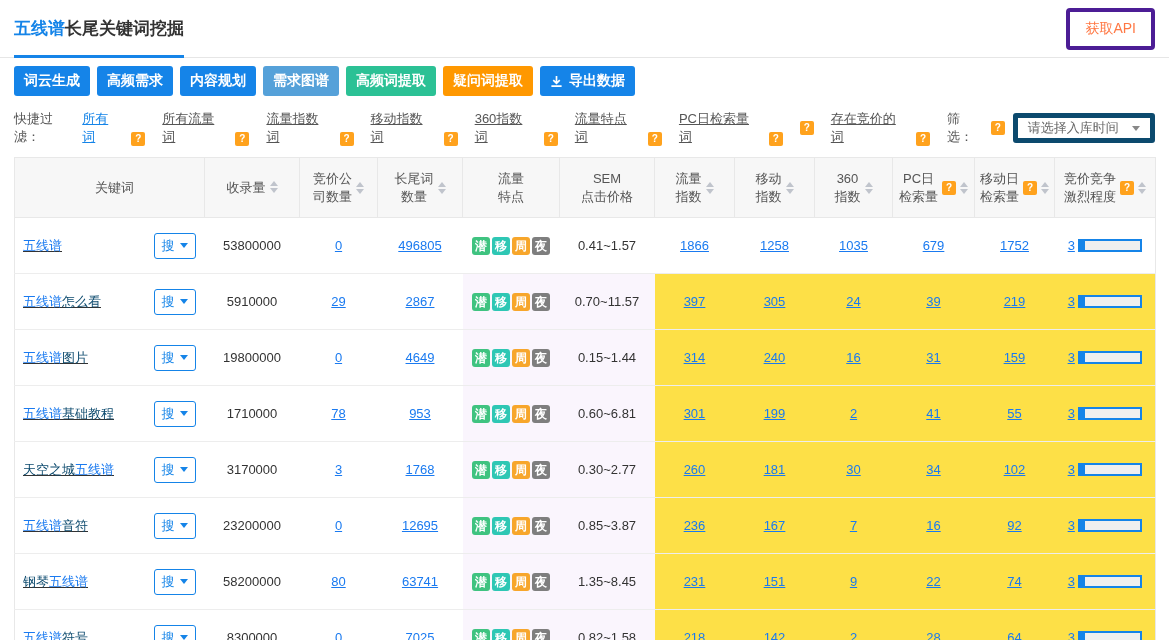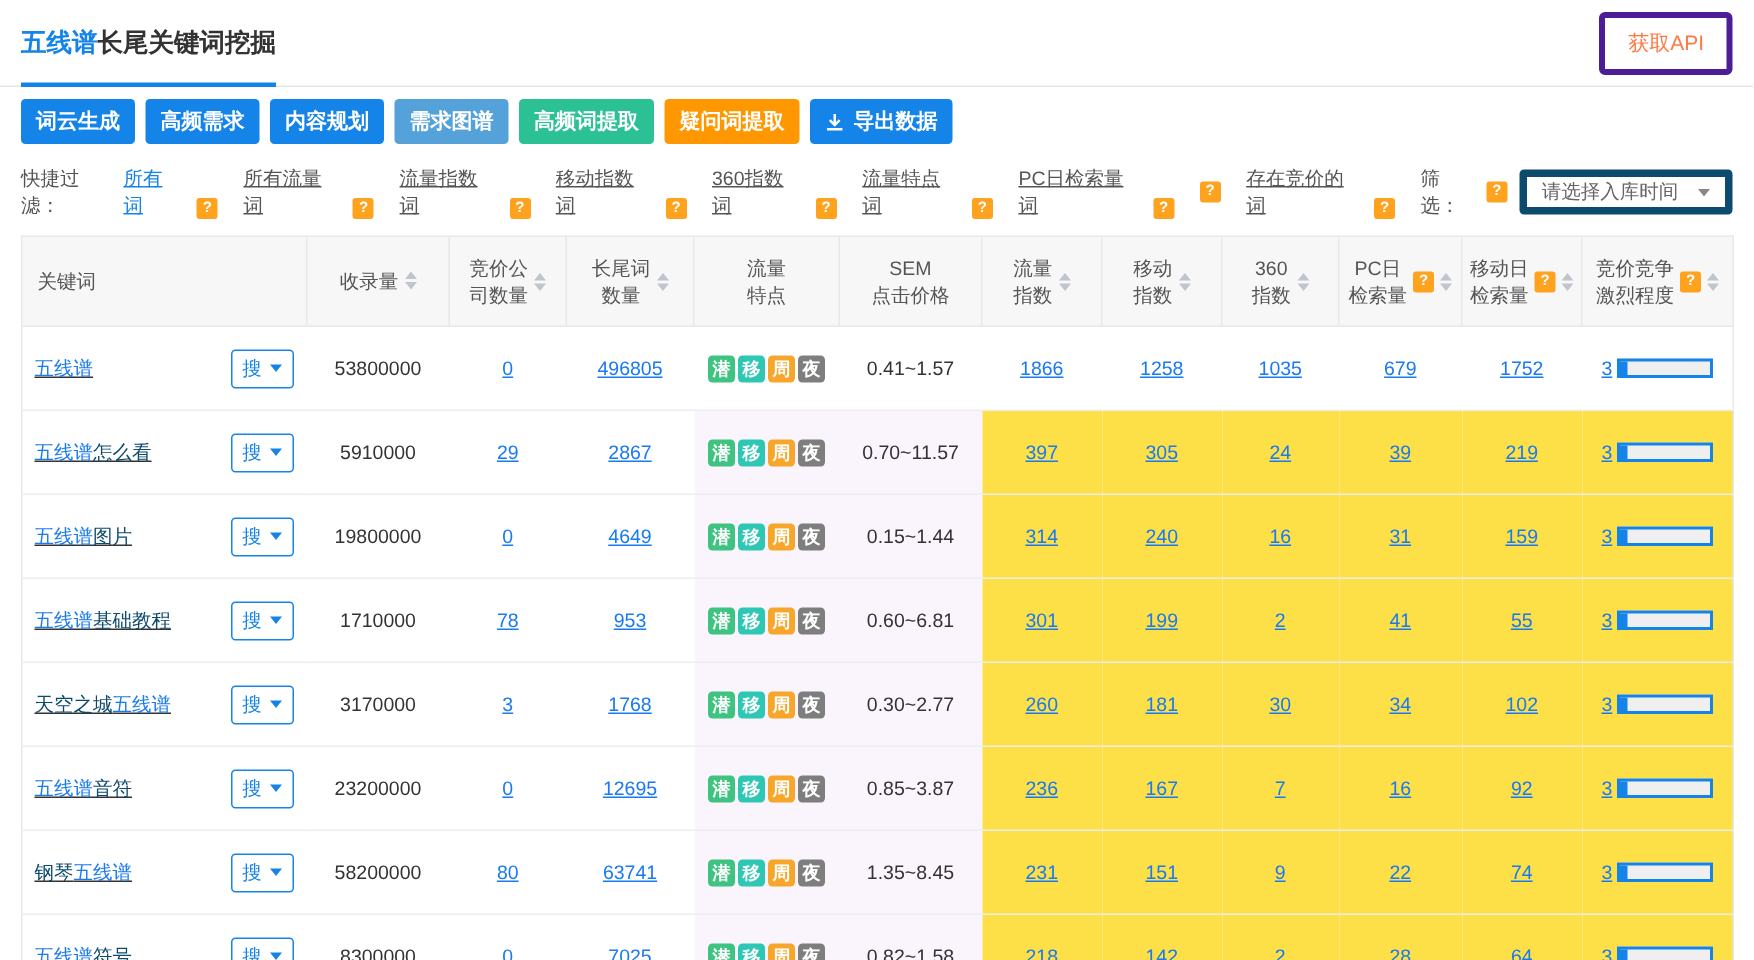--- a/index.html
+++ b/index.html
@@ -43,21 +43,21 @@
   .select-box { width: 152px; height: 30px; border: 5px solid #0c4a6e; border-radius: 3px; background: #fff;
     display: flex; align-items: center; justify-content: space-between; padding: 0 10px;
     color: #666; font-size: 13px; cursor: pointer; }
   .caret-gray { border-top-color: #888; border-left-width: 4px; border-right-width: 4px; border-top-width: 5px; }
   
   table { border-collapse: collapse; table-layout: fixed; width: 1141px; margin: 0 14px;
     border: 1px solid #e8e8e8; }
   thead th { background: #f7f7f7; border-right: 1px solid #e8e8e8; border-bottom: 1px solid #e8e8e8;
     height: 60px; font-weight: normal; color: #555; font-size: 13px; }
   thead th:last-child { border-right: none; }
-  thead th.al-left .th-inner { justify-content: flex-start; padding-left: 10px; }
+  thead th.al-left .th-inner { justify-content: center; padding-left: 10px; }
   .th-inner { display: flex; align-items: center; justify-content: center; gap: 4px; line-height: 1.35; }
   .sort { display: inline-flex; flex-direction: column; gap: 2px; }
   .sort i { display: block; width: 0; height: 0; border-left: 4px solid transparent; border-right: 4px solid transparent; }
   .sort .up { border-bottom: 5px solid #c0c4cc; }
   .sort .down { border-top: 5px solid #c0c4cc; }
   tbody td { height: 56px; border-top: 1px solid #ededed; text-align: center; font-size: 13px; color: #333; }
   tbody tr:first-child td { border-top: none; }
   .lnk { color: #1a7af0; text-decoration: underline; cursor: pointer; }
   .kw-cell { display: flex; align-items: center; justify-content: space-between; padding: 0 9px 0 8px; }
   .kw { text-decoration: underline; cursor: pointer; font-size: 13px; }

